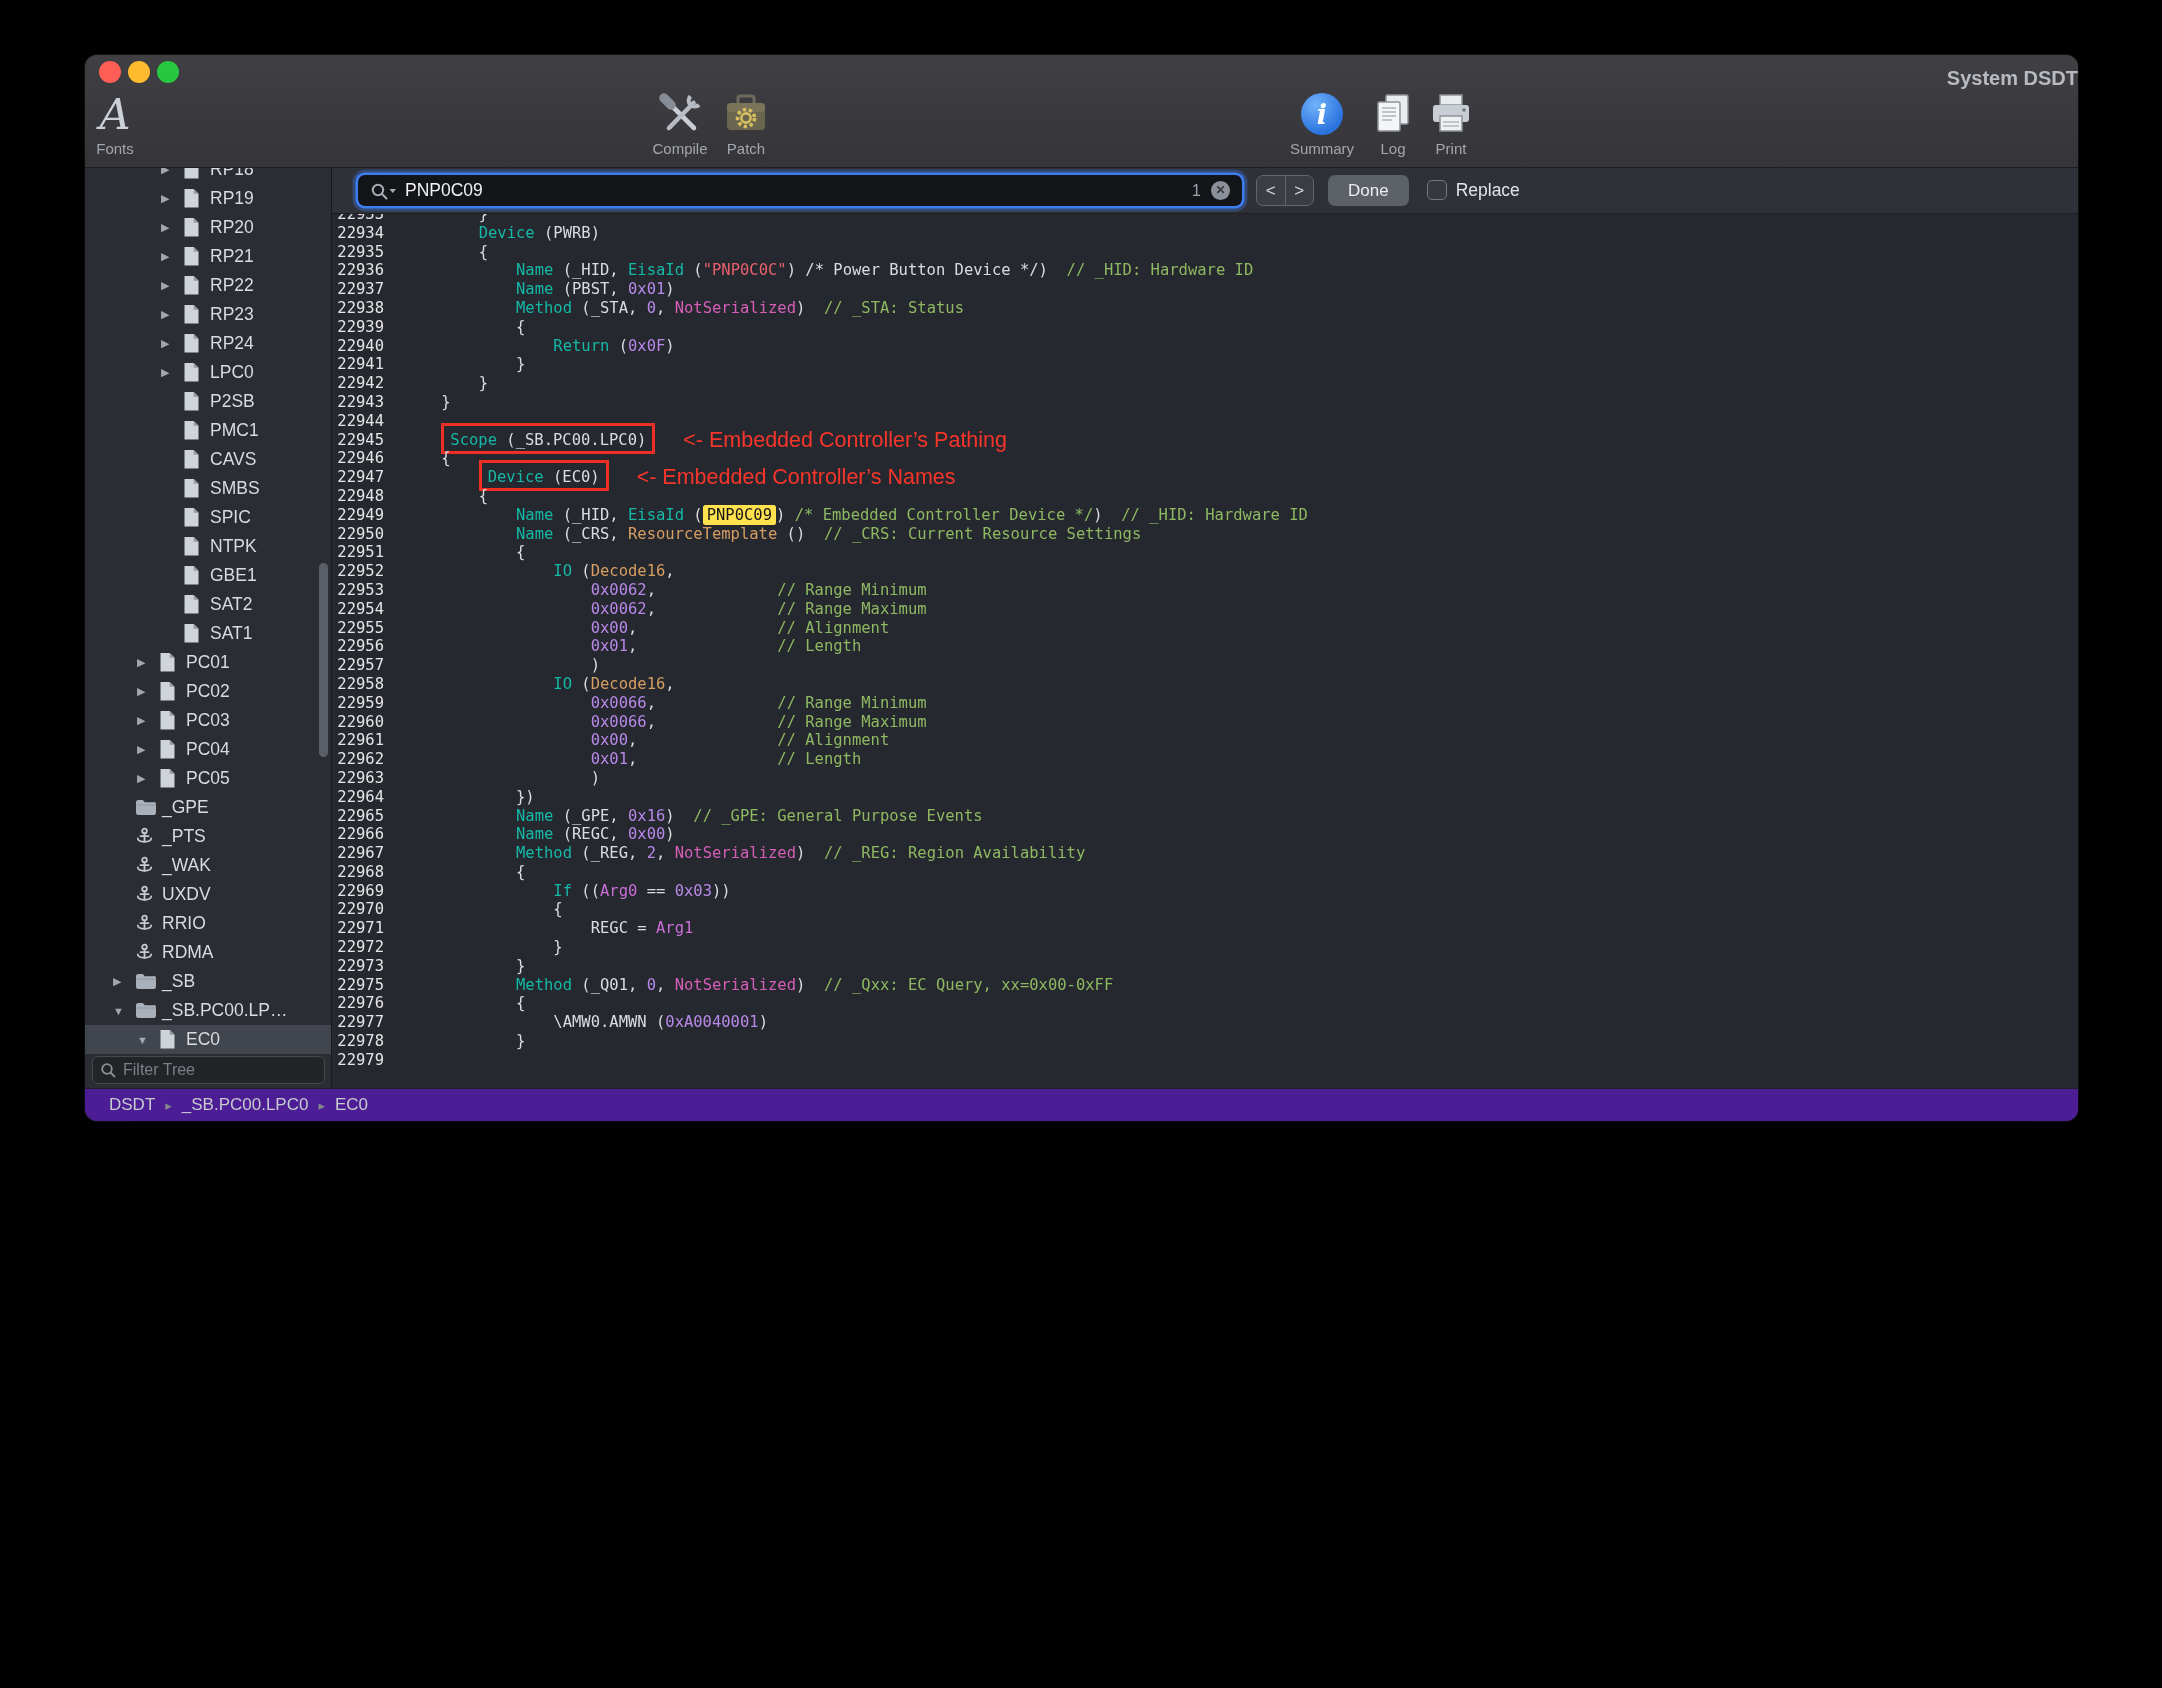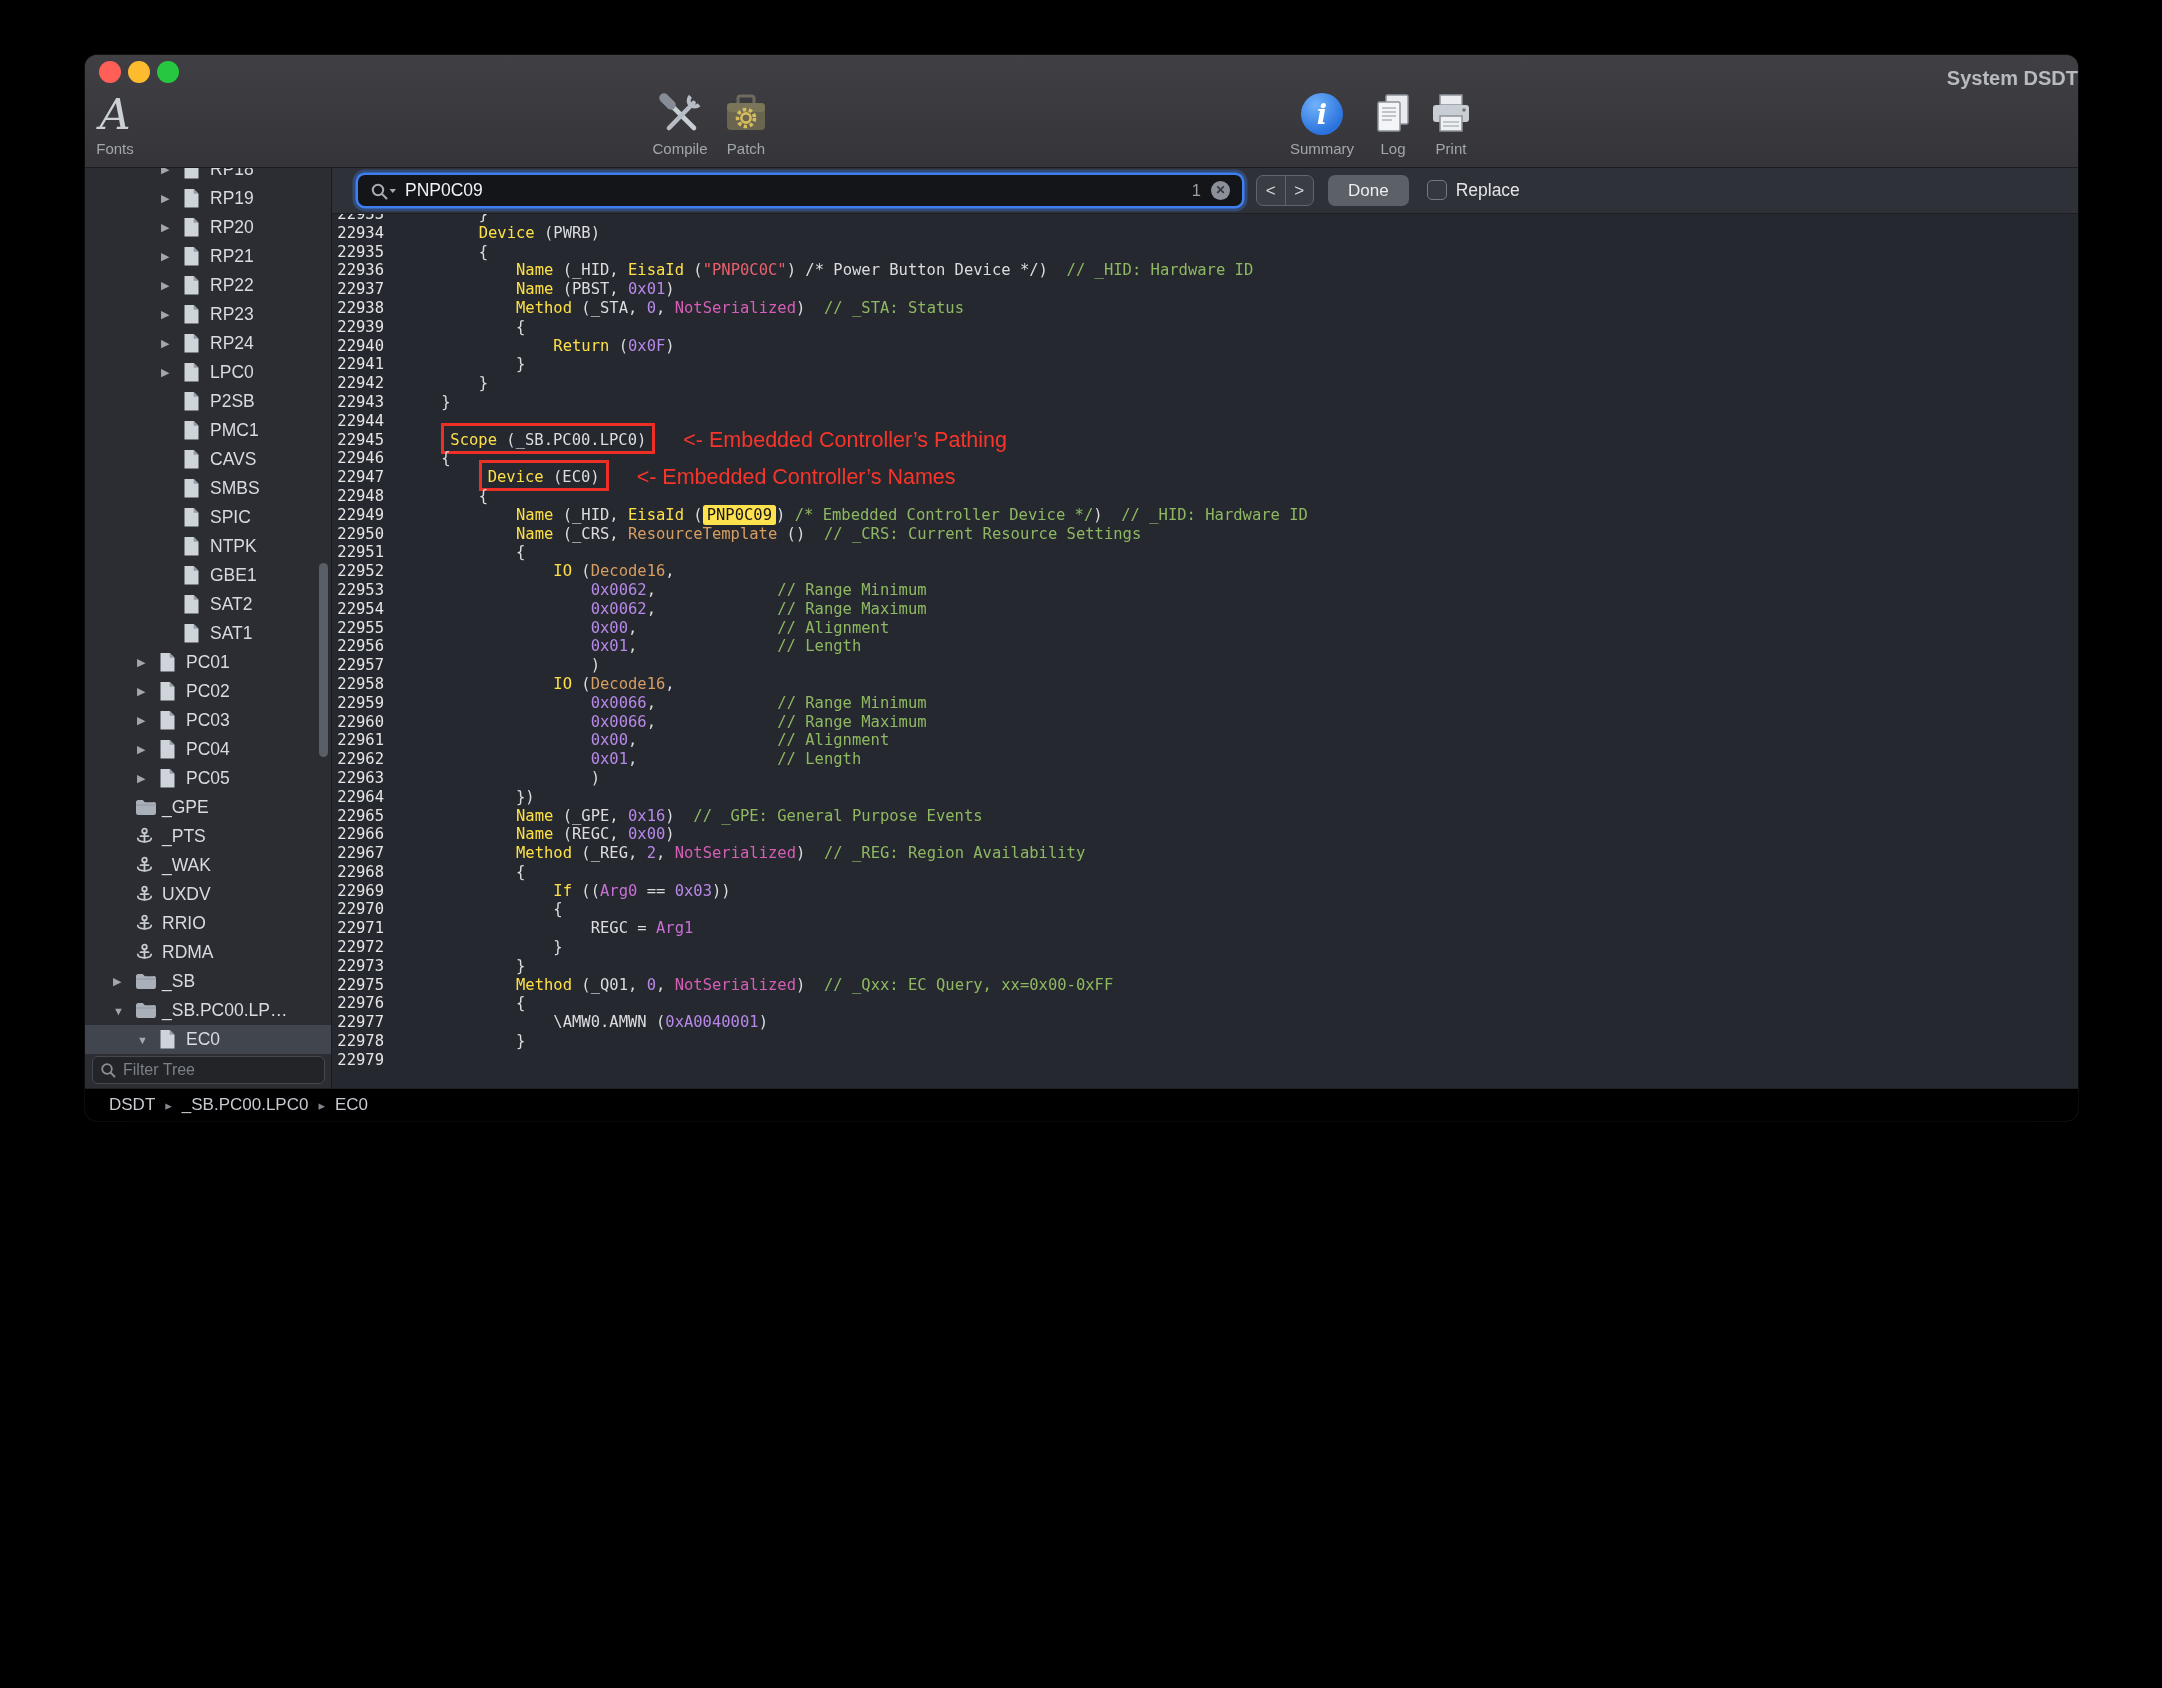--- a/index.html
+++ b/index.html
@@ -48,32 +48,32 @@
   .done-btn{margin-left:14px;height:31px;padding:0 20px;background:#5c6067;border-radius:7px;color:#edeef1;font-size:17px;display:flex;align-items:center}
   .replace-wrap{margin-left:18px;display:flex;align-items:flex-start}
   .checkbox{width:20px;height:20px;border-radius:5px;background:#35383e;border:1.5px solid #75797f}
   .replace-label{margin-left:9px;font-size:17.5px;color:#e2e4e8}
   .code{position:absolute;left:0;right:0;top:46px;bottom:0;overflow:hidden;font-family:"DejaVu Sans Mono",monospace;font-size:15.5px;line-height:18.8px}
   .code-inner{margin-top:-9px}
   .cline{display:flex;white-space:pre}
   .lnum{flex:0 0 72px;text-align:right;padding-right:20px;color:#e5e5e5}
   .ltext{white-space:pre}
   .sg-p{color:#dadce0}
-  .sg-k{color:#fde047}
+  .sg-k{color:#14b8a6}
   .sg-s{color:#e8606c}
   .sg-n{color:#b788e8}
   .sg-m{color:#d55fb7}
   .sg-c{color:#8eb861}
   .sg-o{color:#d79e62}
   .sg-a{color:#c96fd6}
   .sg-hl{background:#ffe24d;color:#161616;padding:1px 4px;border-radius:2.5px}
   .sg-annot{display:inline-block;height:18px;line-height:18px;overflow:visible;vertical-align:top;margin-left:28px;font-family:"Liberation Sans",sans-serif;font-size:21.5px;color:#f7352a;white-space:nowrap}
   .redbox{border:3px solid #ee2f26;padding:5px 6px 2px}
   
-  .statusbar{position:absolute;left:0;right:0;bottom:0;height:33px;background:#000000;border-top:1px solid #1f2024;display:flex;align-items:center;padding-left:24px;font-size:17px;color:#c7cacf}
+  .statusbar{position:absolute;left:0;right:0;bottom:0;height:33px;background:#4c1d95;border-top:1px solid #1f2024;display:flex;align-items:center;padding-left:24px;font-size:17px;color:#c7cacf}
   .crumb-sep{color:#84898f;margin:0 10px;font-size:13px}
 </style>
 </head>
 <body>
 
 <div id="stage">
   <div class="window">
 
     <div class="header">
       <span class="tl red"></span>

